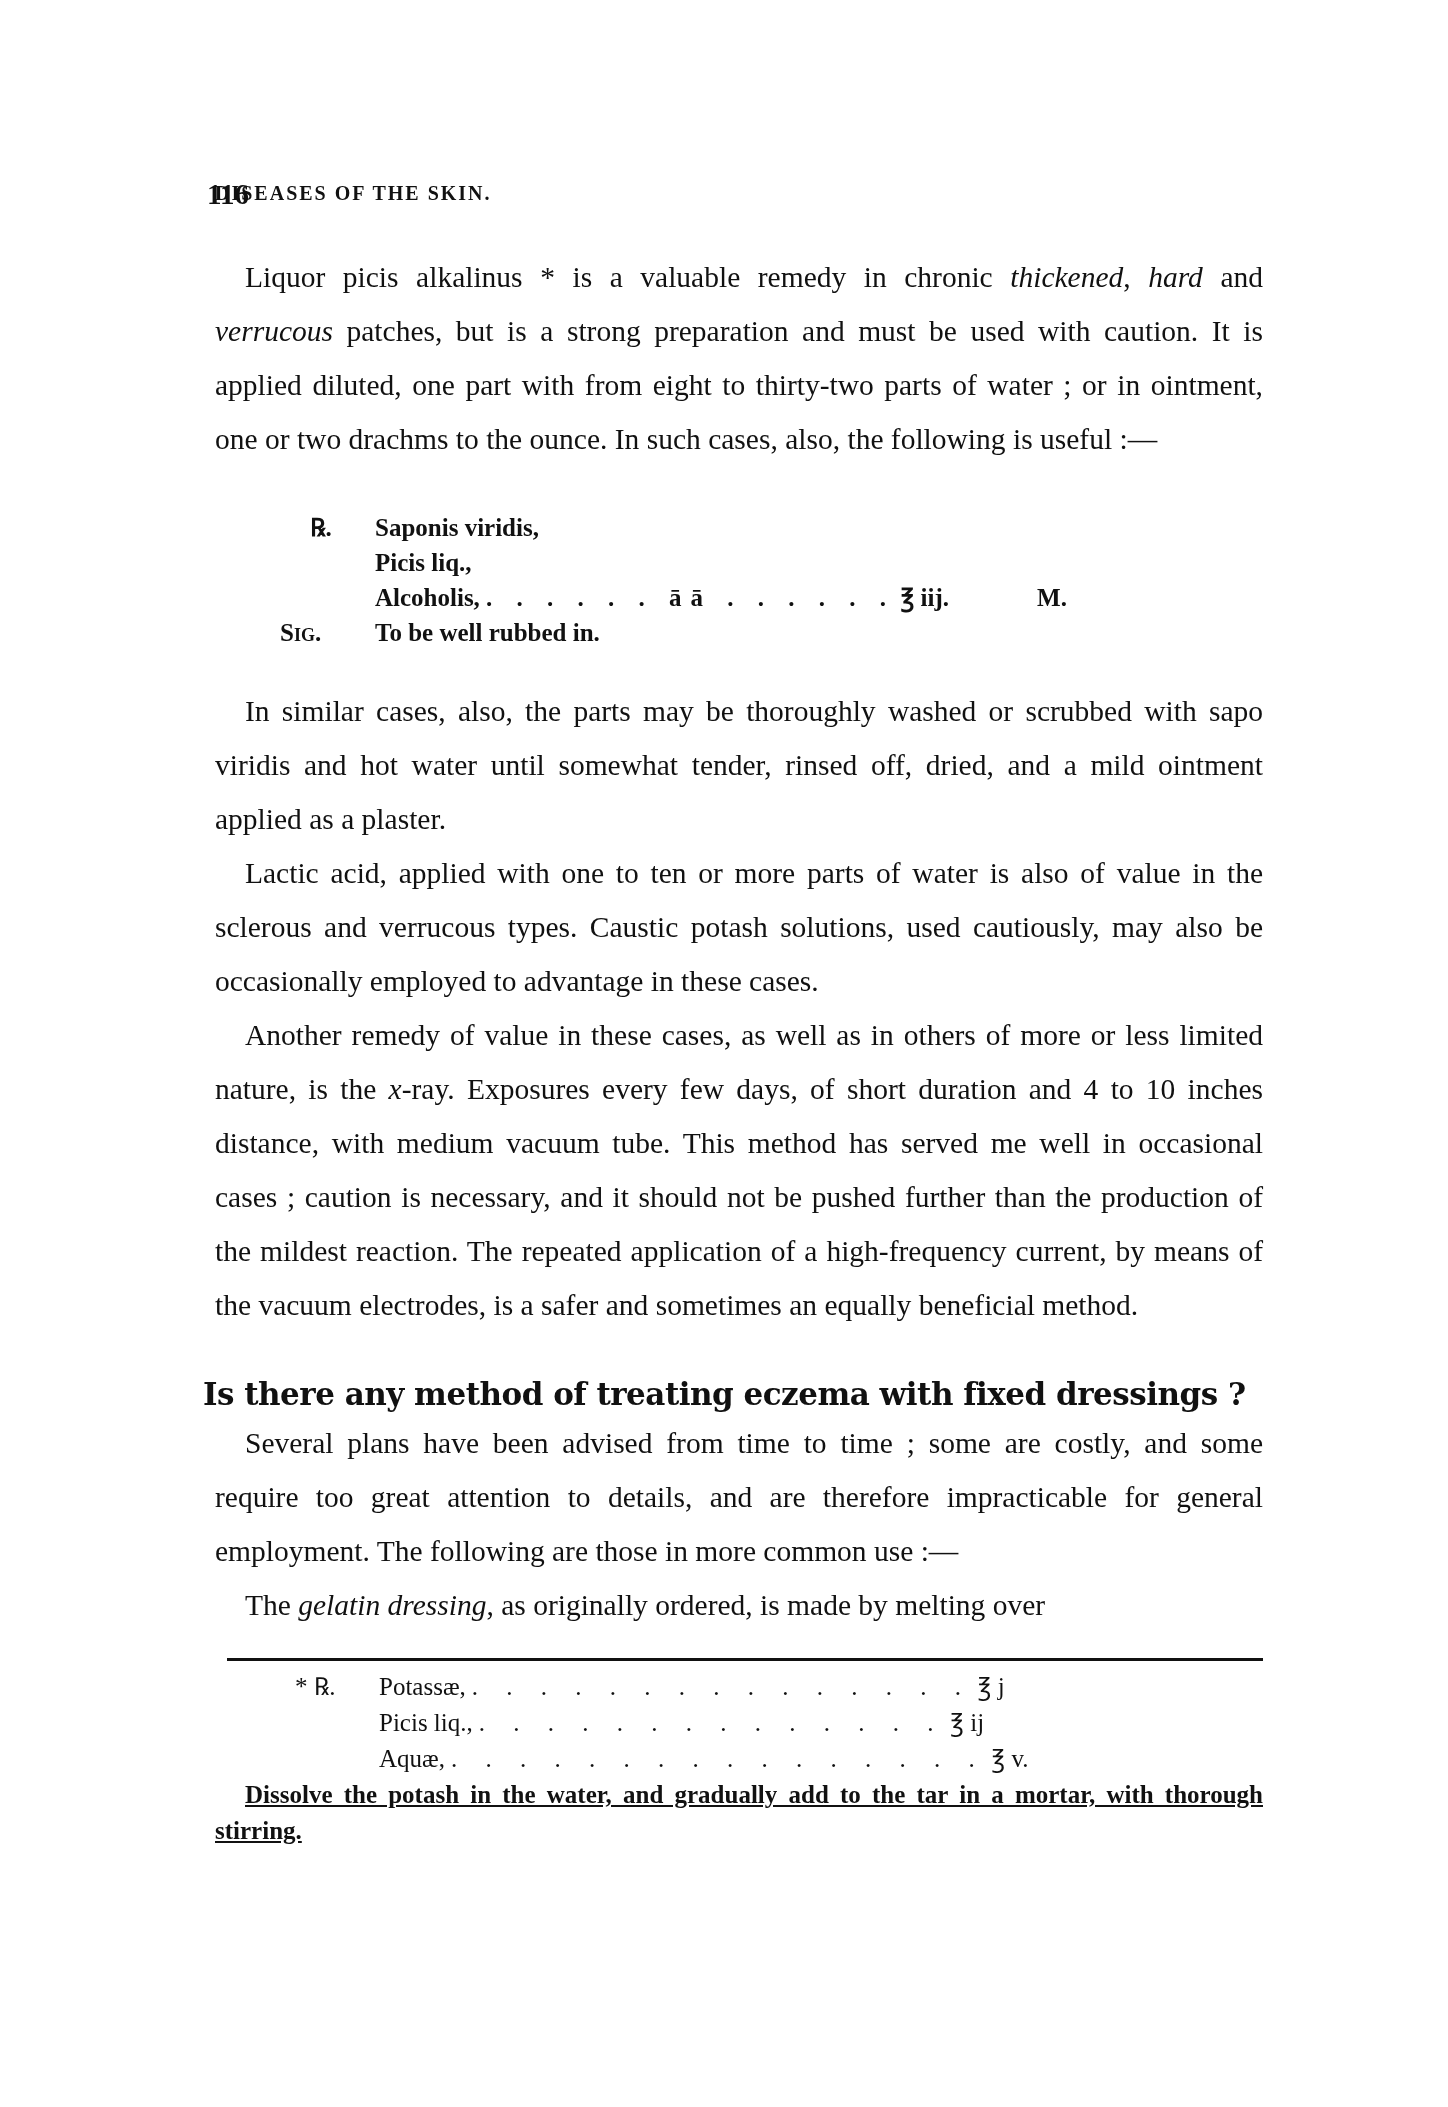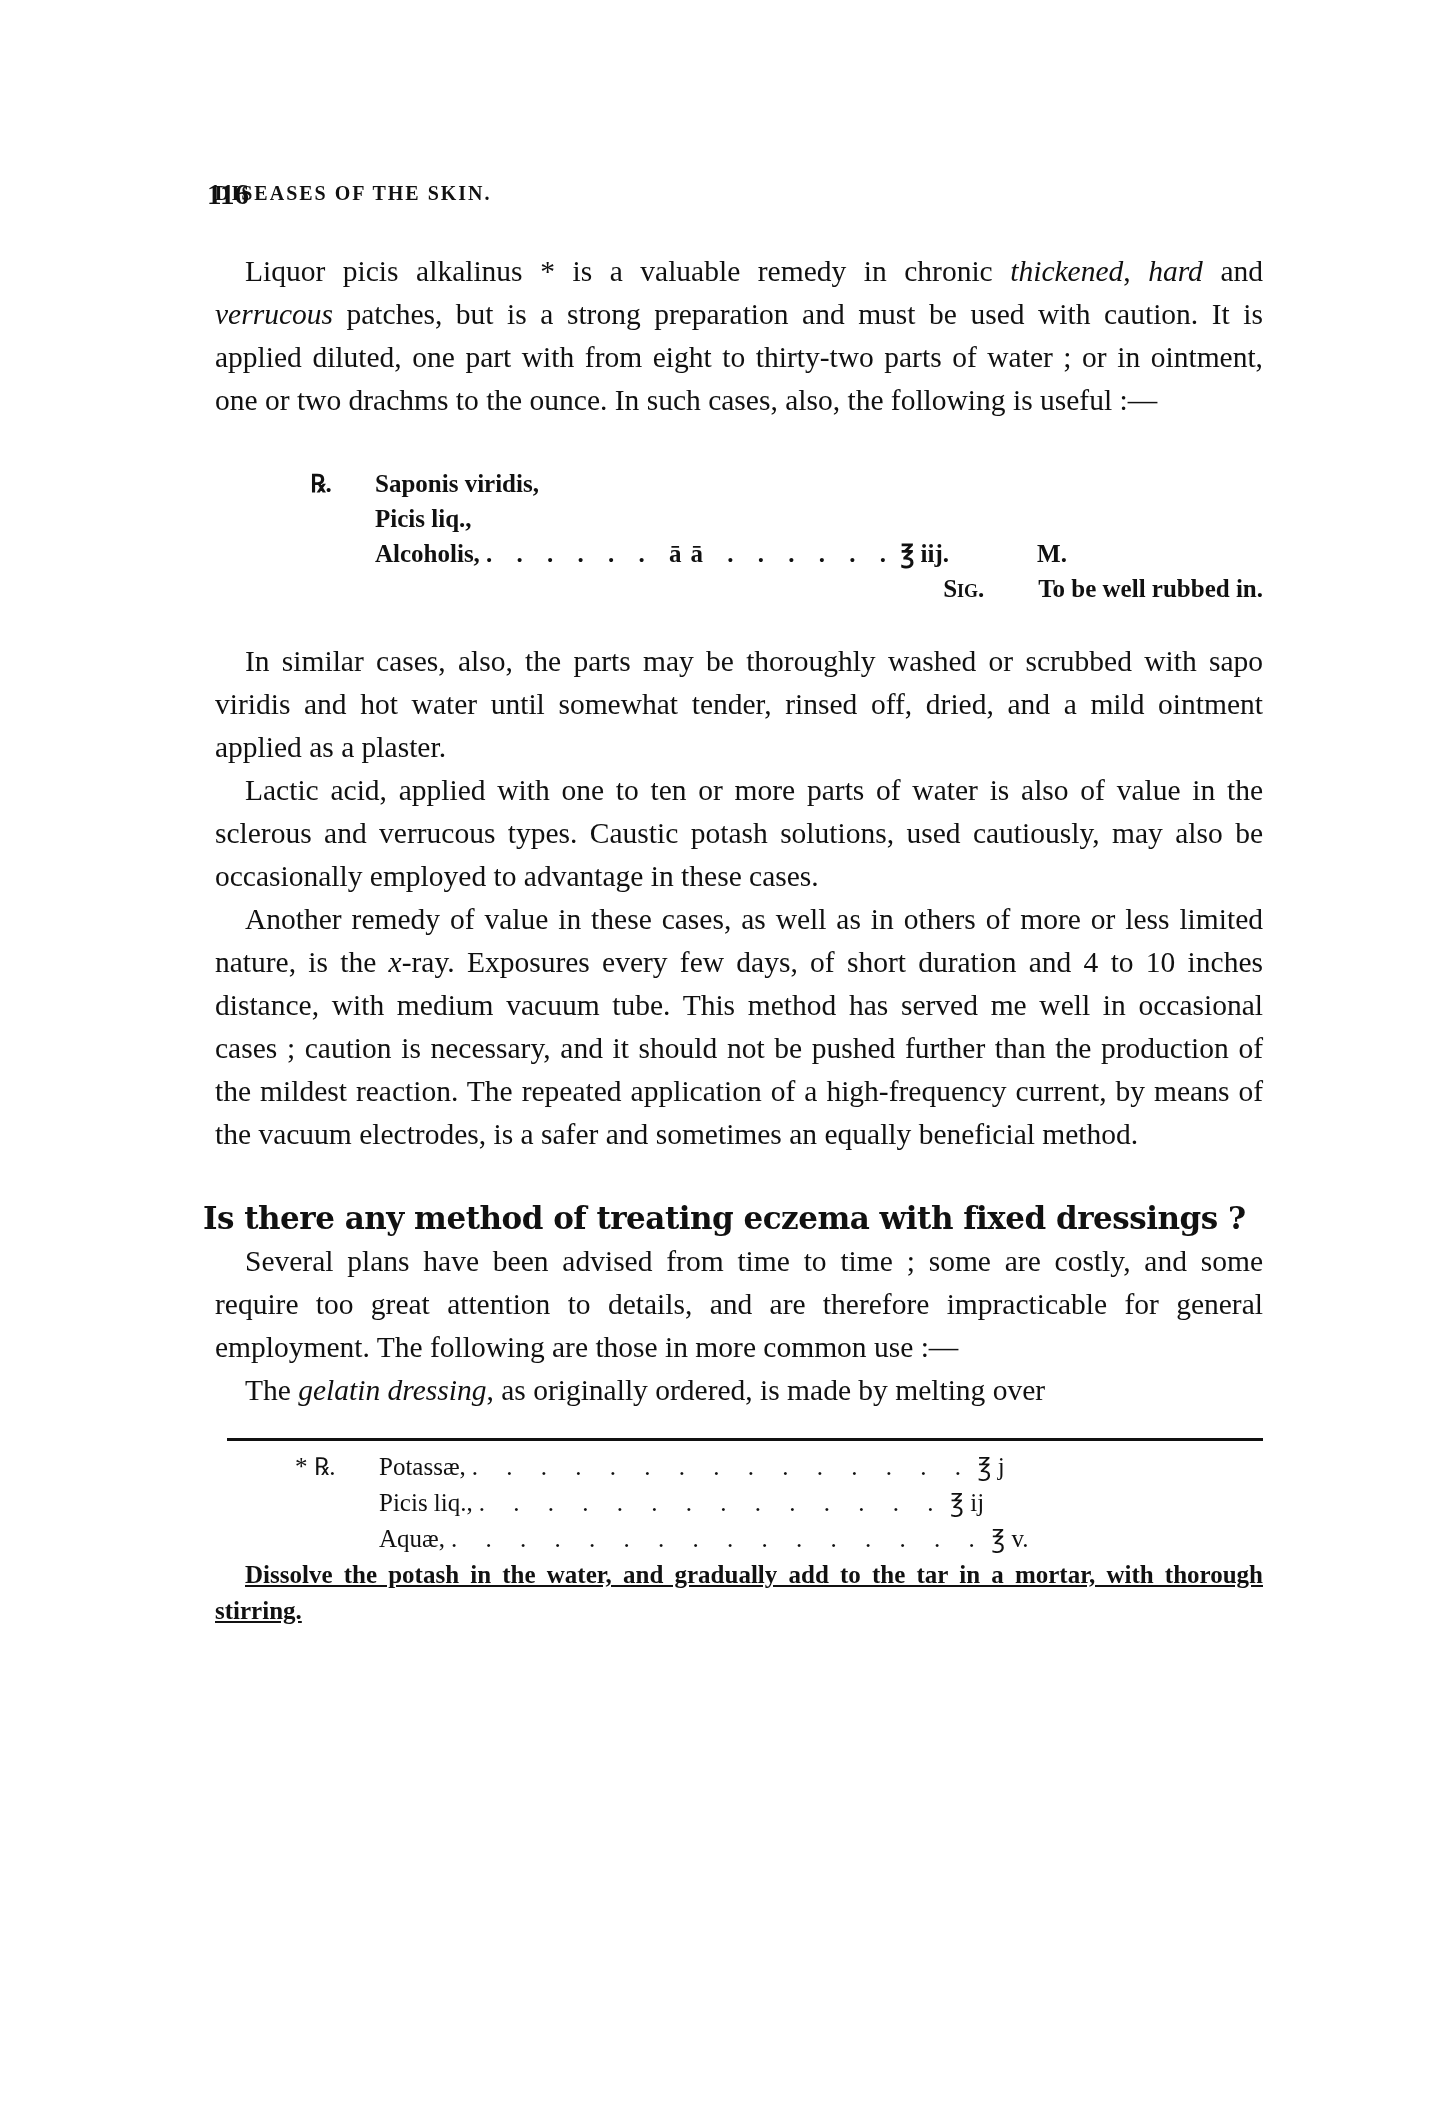--- a/index.html
+++ b/index.html
@@ -3,21 +3,21 @@
 <meta charset="utf-8">
 <style>
   html, body { margin: 0; padding: 0; background: #ffffff; }
   body { width: 1448px; height: 2107px; position: relative; overflow: hidden;
          font-family: "Liberation Serif", "DejaVu Serif", serif; color: #111; }
   .page { position: absolute; left: 215px; top: 168px; width: 1048px; }
   .running-head { position: relative; height: 44px; font-size: 26px; }
   .folio { position: absolute; left: -8px; top: 10px; font-size: 29px; font-weight: bold; text-align: center; }
   .head-title { position: absolute; left: 0; right: 0; text-align: left; top: 14px;
                 font-size: 20px; letter-spacing: 2px; font-weight: bold; }
-  p { margin: 0; font-size: 29.5px; line-height: 43px; text-align: justify; }
+  p { margin: 0; font-size: 29.5px; line-height: 54px; text-align: justify; }
   p.indent { text-indent: 30px; }
   em { font-style: italic; }
   .rx { margin: 44px 0 34px 95px; font-size: 25px; line-height: 35px; font-weight: bold; }
   .rx-row { display: flex; align-items: baseline; }
   .rx-sym { width: 65px; }
   .rx-dots { letter-spacing: 9px; margin: 0 6px; }
   .rx-qty { }
   .rx-m { margin-left: 88px; }
   .sc { font-variant: small-caps; }
   h3 { margin: 42px 0 2px -12px; font-size: 31px; line-height: 40px; font-weight: bold;
@@ -49,21 +49,21 @@
       <span class="rx-sym"></span>
       <span>Picis liq.,</span>
     </div>
     <div class="rx-row">
       <span class="rx-sym"></span>
       <span>Alcoholis,</span>
       <span class="rx-dots">. . . . . . āā . . . . . .</span>
       <span class="rx-qty">℥ iij.</span>
       <span class="rx-m">M.</span>
     </div>
-    <div class="rx-row" style="margin-left:-30px;justify-content:flex-end;">
+    <div class="rx-row" style="margin-left:-30px;">
       <span class="sc" style="width:95px;">Sig.</span>
       <span>To be well rubbed in.</span>
     </div>
   </div>
 
   <p class="indent">In similar cases, also, the parts may be thoroughly washed or scrubbed with sapo viridis and hot water until somewhat tender, rinsed off, dried, and a mild ointment applied as a plaster.</p>
   <p class="indent">Lactic acid, applied with one to ten or more parts of water is also of value in the sclerous and verrucous types. Caustic potash solutions, used cautiously, may also be occasionally employed to advantage in these cases.</p>
   <p class="indent"><span>Another remedy of value in these cases, as well as in others of more or less limited nature, is the </span><em>x</em><span>-ray. Exposures every few days, of short duration and 4 to 10 inches distance, with medium vacuum tube. This method has served me well in occasional cases ; caution is necessary, and it should not be pushed further than the production of the mildest reaction. The repeated application of a high-frequency current, by means of the vacuum electrodes, is a safer and sometimes an equally beneficial method.</span></p>
 
   <h3>Is there any method of treating eczema with fixed dressings ?</h3>

